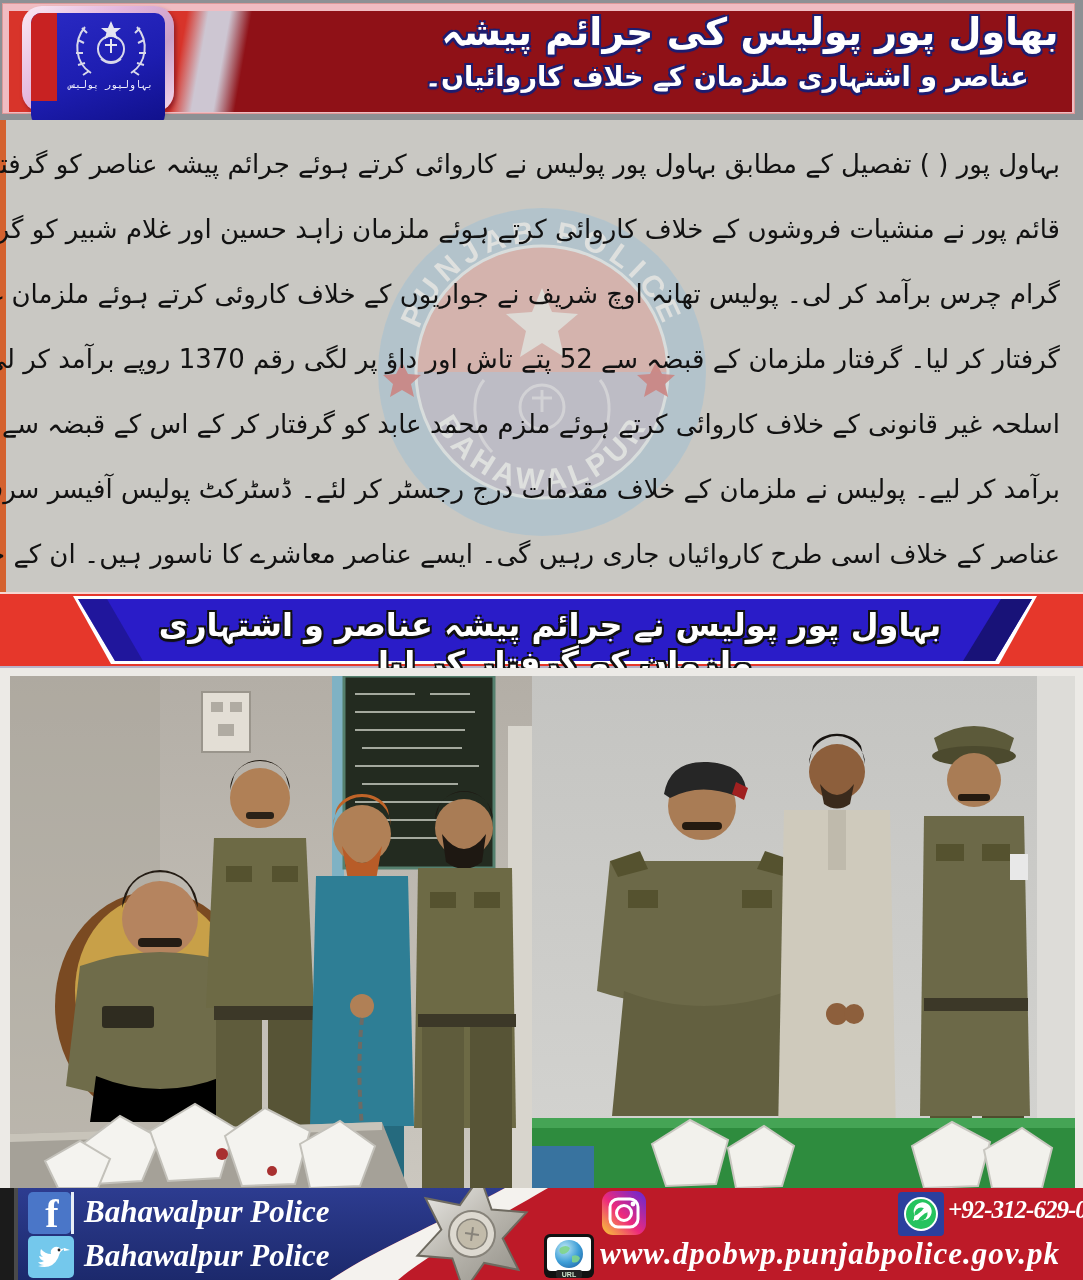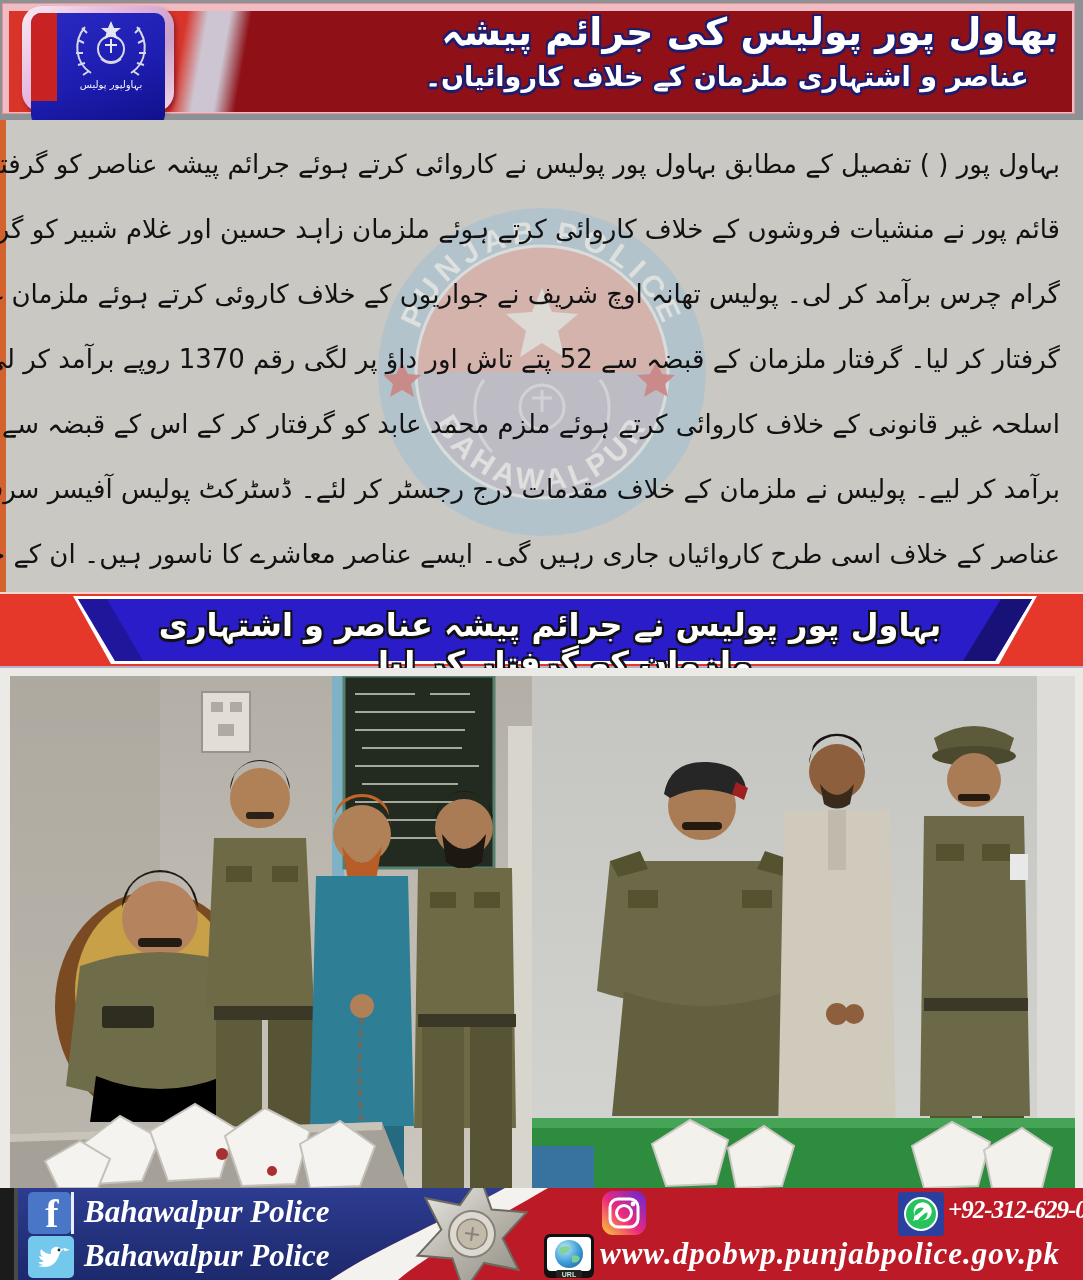--- a/index.html
+++ b/index.html
@@ -16,21 +16,21 @@
   .hdr-title{color:#fff;font-weight:bold;direction:rtl;text-align:center;line-height:1.1;
       text-shadow:-2px -2px 0 #1d1d70,2px -2px 0 #1d1d70,-2px 2px 0 #1d1d70,2px 2px 0 #1d1d70,0 3px 1px #1d1d70;}
   #hdr-l1{left:430px;top:12px;width:640px;font-size:38px;}
   #hdr-l2{left:392px;top:62px;width:670px;font-size:27px;}
 
   
   #logo{left:22px;top:6px;width:152px;height:106px;border-radius:20px;
         background:linear-gradient(135deg,#fae8f2,#e3b6dd 40%,#caa0c8 70%,#f4d8ec);
         box-shadow:2px 3px 4px rgba(60,0,30,.45);}
   #logo-face{left:9px;top:7px;width:134px;height:112px;border-radius:10px;overflow:hidden;
-        background:linear-gradient(160deg,#2a2ac4 0%,#1d1db0 55%,#10108a 100%);}
+        background:linear-gradient(160deg,#2a2ac4 0%,#1d1db0 55%,#10108a 100%);font-family:Liberation Mono, monospace;}
   #logo-red{left:0;top:0;width:26px;height:88px;background:#c82222;}
   #logo-label{left:26px;top:66px;width:108px;color:#f3f3ff;font-size:10px;text-align:center;direction:rtl;}
 
   
   #article{left:0;top:120px;width:1083px;height:472px;background:#c9c8c3;}
   #article-leftbar{left:0;top:0;width:6px;height:472px;background:#d4622f;}
   .u-line{left:26px;width:1034px;height:65px;line-height:65px;font-size:26px;color:#121212;
           direction:rtl;text-align:justify;text-align-last:justify;white-space:nowrap;}
 
   

